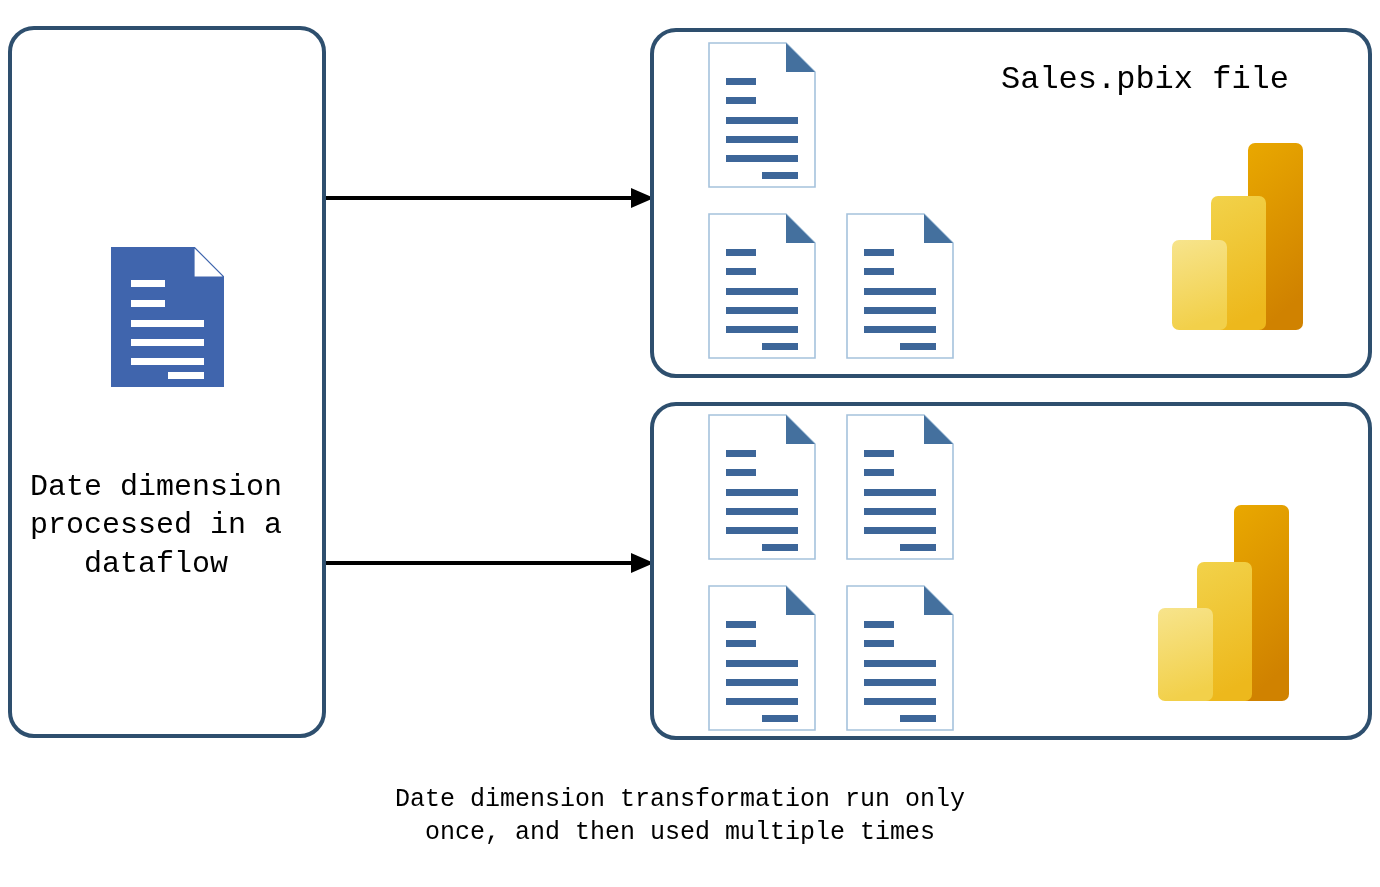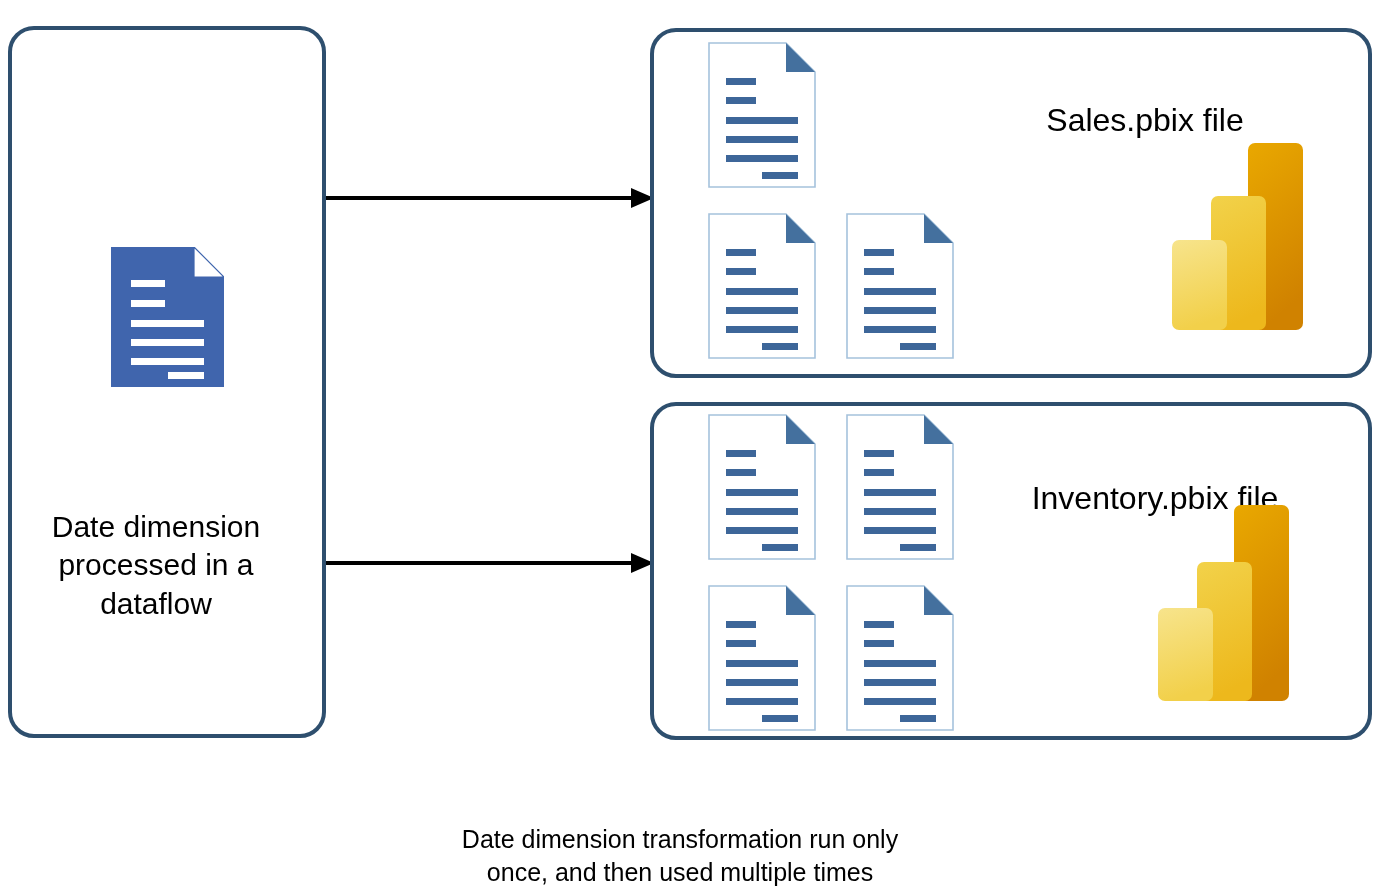--- a/index.html
+++ b/index.html
@@ -29,27 +29,26 @@
     border-radius: 26px;
     background: #ffffff;
   }
   #source-box   { left: 8px;   top: 26px;  width: 318px; height: 712px; }
   #sales-box    { left: 650px; top: 28px;  width: 722px; height: 350px; }
   #inventory-box{ left: 650px; top: 402px; width: 722px; height: 338px; }
 
   
   .plain-text {
     position: absolute;
-    font-family: Liberation Sans, sans-serif;
+    font-family: Liberation Mono, monospace;
     font-weight: 400;
     color: #000000;
     line-height: 1.28;
     text-align: center;
     white-space: pre-line;
-    margin-top: 40px;
   }
   #source-label {
     left: 6px; top: 468px; width: 300px;
     font-size: 30px;
   }
   #sales-label {
     left: 980px; top: 60px; width: 330px;
     font-size: 32px;
   }
   #inventory-label {
@@ -245,21 +244,20 @@
       <path d="M78 1 L107 30 H78 Z" fill="#44709E"></path>
       <rect x="18" y="36" width="30" height="7" fill="#3D6699"></rect>
       <rect x="18" y="55" width="30" height="7" fill="#3D6699"></rect>
       <rect x="18" y="75" width="72" height="7" fill="#3D6699"></rect>
       <rect x="18" y="94" width="72" height="7" fill="#3D6699"></rect>
       <rect x="18" y="113" width="72" height="7" fill="#3D6699"></rect>
       <rect x="54" y="130" width="36" height="7" fill="#3D6699"></rect>
     </svg>
   </div>
 
-  <div class="plain-text" id="inventory-label">Inventory.pbix file</div>
 
   <div class="pbi" id="pbi-inventory">
     <svg viewBox="0 0 144 196" width="144" height="196" xmlns="http://www.w3.org/2000/svg">
       <defs>
         <linearGradient id="g-dark-i" x1="0" y1="0" x2="0.25" y2="1">
           <stop offset="0%" stop-color="#E9A800"></stop>
           <stop offset="100%" stop-color="#D08200"></stop>
         </linearGradient>
         <linearGradient id="g-mid-i" x1="0" y1="0" x2="0.2" y2="1">
           <stop offset="0%" stop-color="#F2D24A"></stop>

